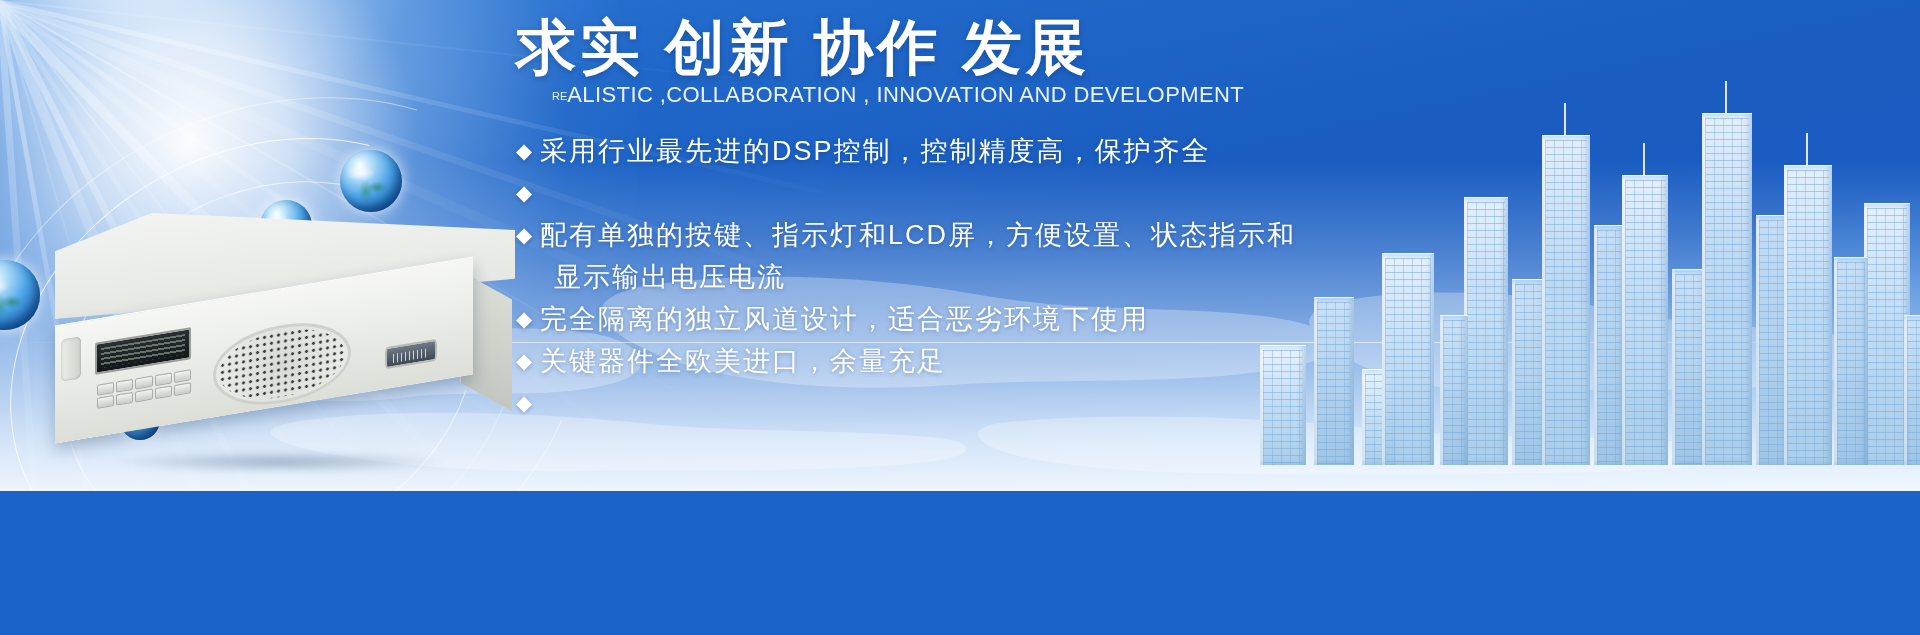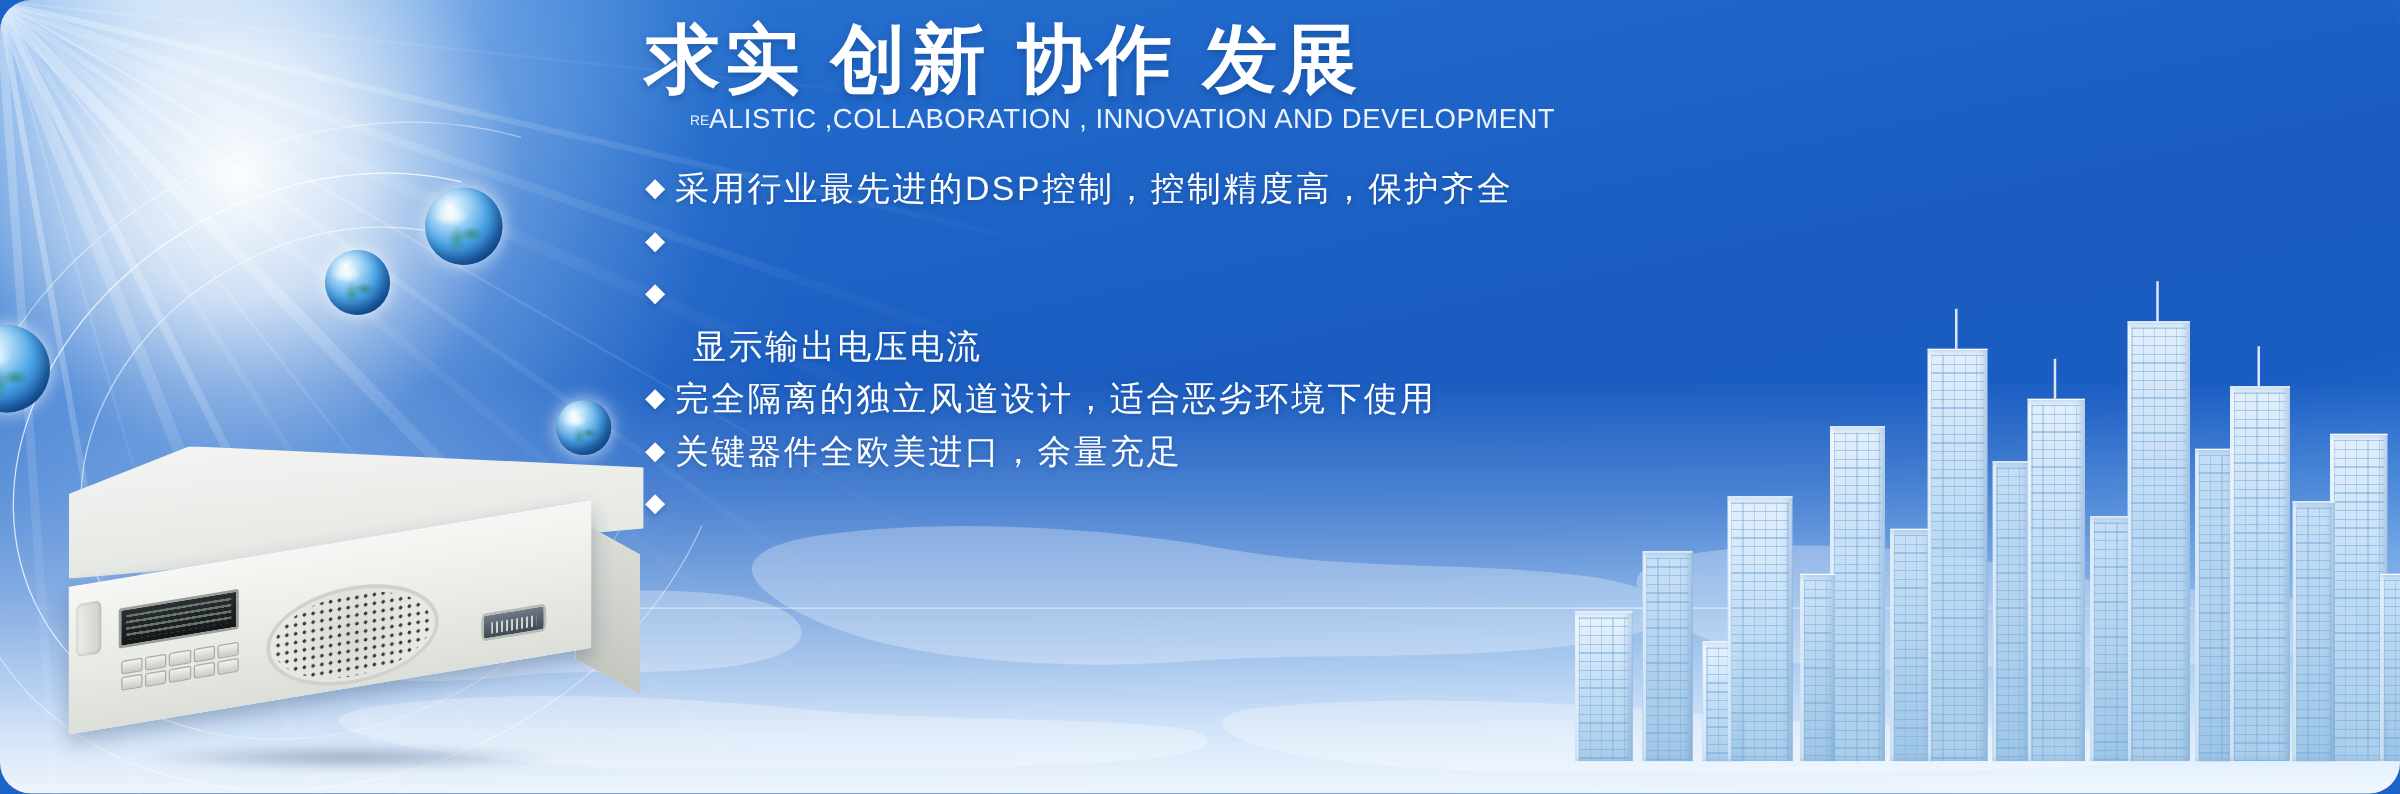--- a/index.html
+++ b/index.html
@@ -4,26 +4,25 @@
 <style>
   * { margin:0; padding:0; box-sizing:border-box; }
   html, body { width:1920px; height:635px; overflow:hidden; }
   body {
     font-family: "Liberation Sans", "DejaVu Sans", sans-serif;
     background:#1b62c9;
   }
 
   #banner {
     position:relative;
-    width:1920px; height:635px;
+    width:1920px; height:491px;
     overflow:hidden;
     background:
       radial-gradient(ellipse 900px 620px at 120px -60px, rgba(255,255,255,0.95) 0%, rgba(225,238,252,0.55) 14%, rgba(140,185,240,0.18) 34%, rgba(30,100,200,0.0) 56%),
       linear-gradient(168deg, #2e7ad6 0%, #2068c9 22%, #1a5cc0 48%, #1a5dc2 66%, #2f7ddb 86%, #5aa0e6 100%);
-    border-radius: 25px;
   }
 
   
   .rays { position:absolute; left:-420px; top:-480px; width:1500px; height:1400px;
           opacity:.85; pointer-events:none; }
   .ray { position:absolute; left:420px; top:480px; width:1100px; height:3px;
          transform-origin:0 50%;
          background:linear-gradient(90deg, rgba(255,255,255,.75), rgba(255,255,255,.22) 42%, rgba(255,255,255,0) 80%); }
 
   .glow { position:absolute; left:-260px; top:-300px; width:900px; height:880px;
@@ -243,20 +242,21 @@
     <div class="bullets" id="bullets">
         <div class="bullet">
           <span class="dia">◆</span>
           <span class="btxt">采用行业最先进的DSP控制，控制精度高，保护齐全</span>
         </div>
         <div class="bullet">
           <span class="dia">◆</span>
         </div>
         <div class="bullet">
           <span class="dia">◆</span>
+          <span class="btxt">配有单独的按键、指示灯和LCD屏，方便设置、状态指示和</span>
         </div>
         <div class="bullet cont">
           <span class="dia">◆</span>
           <span class="btxt">显示输出电压电流</span>
         </div>
         <div class="bullet">
           <span class="dia">◆</span>
           <span class="btxt">完全隔离的独立风道设计，适合恶劣环境下使用</span>
         </div>
         <div class="bullet">

